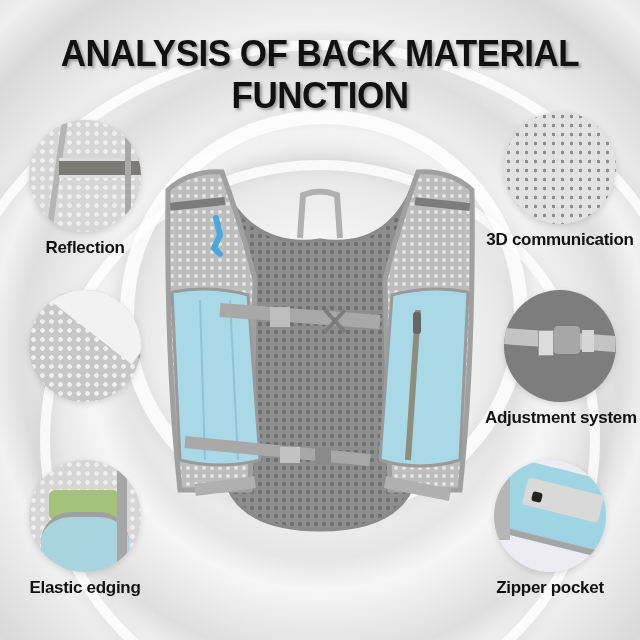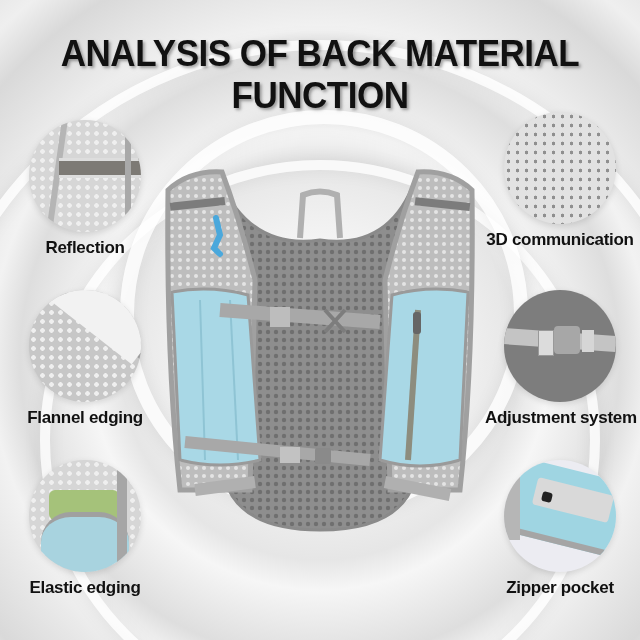--- a/index.html
+++ b/index.html
@@ -89,21 +89,20 @@
 <div class="feature" style="left:485px;top:112px;">
   <div class="circle mesh-light"></div>
   <div class="label">3D communication</div>
 </div>
 
 <div class="feature" style="left:10px;top:290px;">
   <div class="circle mesh-dot" style="background-color:#c7c7c7;">
     <div style="position:absolute;left:20px;top:-20px;width:8px;height:170px;background:#9e9e9e;transform:rotate(-52deg);transform-origin:0 0;left:30px;top:6px;"></div>
     <div style="position:absolute;right:-30px;top:-40px;width:110px;height:90px;background:#f2f2f2;transform:rotate(38deg);"></div>
   </div>
-  <div class="label">Flannel edging</div>
 </div>
 
 <div class="feature" style="left:485px;top:290px;">
   <div class="circle" style="background:#7d7d7d;">
     <div style="position:absolute;left:0;top:42px;width:112px;height:16px;background:#c4c4c4;transform:rotate(4deg);"></div>
     <div style="position:absolute;left:34px;top:40px;width:14px;height:24px;background:#dcdcdc;border:1px solid #999;"></div>
     <div style="position:absolute;left:50px;top:36px;width:26px;height:28px;background:#a7a7a7;border-radius:4px;"></div>
     <div style="position:absolute;left:78px;top:40px;width:12px;height:22px;background:#d6d6d6;"></div>
   </div>
   <div class="label">Adjustment system</div>
@@ -111,21 +110,21 @@
 
 <div class="feature" style="left:10px;top:460px;">
   <div class="circle mesh-dot">
     <div style="position:absolute;left:20px;top:30px;width:70px;height:30px;background:#a5c27a;border-radius:6px;"></div>
     <div style="position:absolute;left:12px;top:52px;width:88px;height:70px;background:#a8d3df;border-top:5px solid #a0a0a0;border-radius:30px 30px 0 0;"></div>
     <div style="position:absolute;left:88px;top:0;width:10px;height:112px;background:#a6a6a6;"></div>
   </div>
   <div class="label">Elastic edging</div>
 </div>
 
-<div class="feature" style="left:485px;top:460px;">
+<div class="feature" style="left:475px;top:460px;">
   <div class="circle" style="background:#ececf2;">
     <div style="position:absolute;left:10px;top:10px;width:110px;height:70px;background:#9fd5e2;transform:rotate(14deg);border-bottom:6px solid #a5a5a5;"></div>
     <div style="position:absolute;left:30px;top:26px;width:78px;height:28px;background:#d9d9d9;border-radius:4px;transform:rotate(14deg);"></div>
     <div style="position:absolute;left:38px;top:32px;width:10px;height:10px;background:#222;border-radius:3px;transform:rotate(14deg);"></div>
     <div style="position:absolute;left:0;top:10px;width:16px;height:70px;background:#b6b6b6;"></div>
   </div>
   <div class="label">Zipper pocket</div>
 </div>
 
 </body></html>

